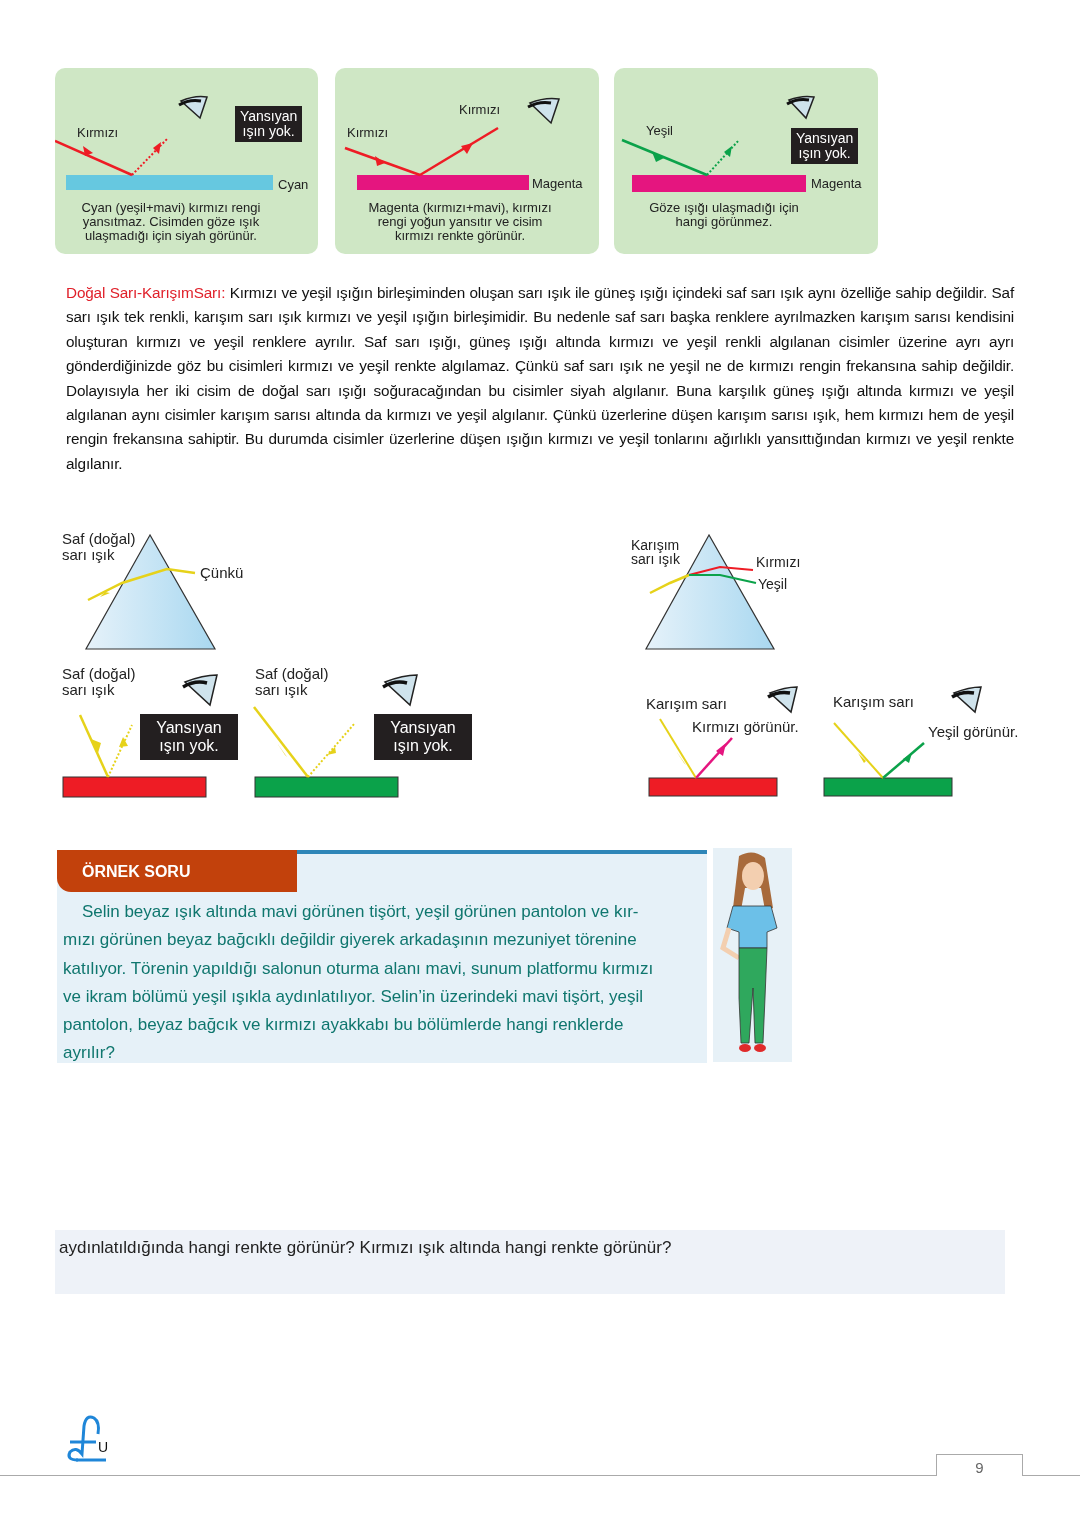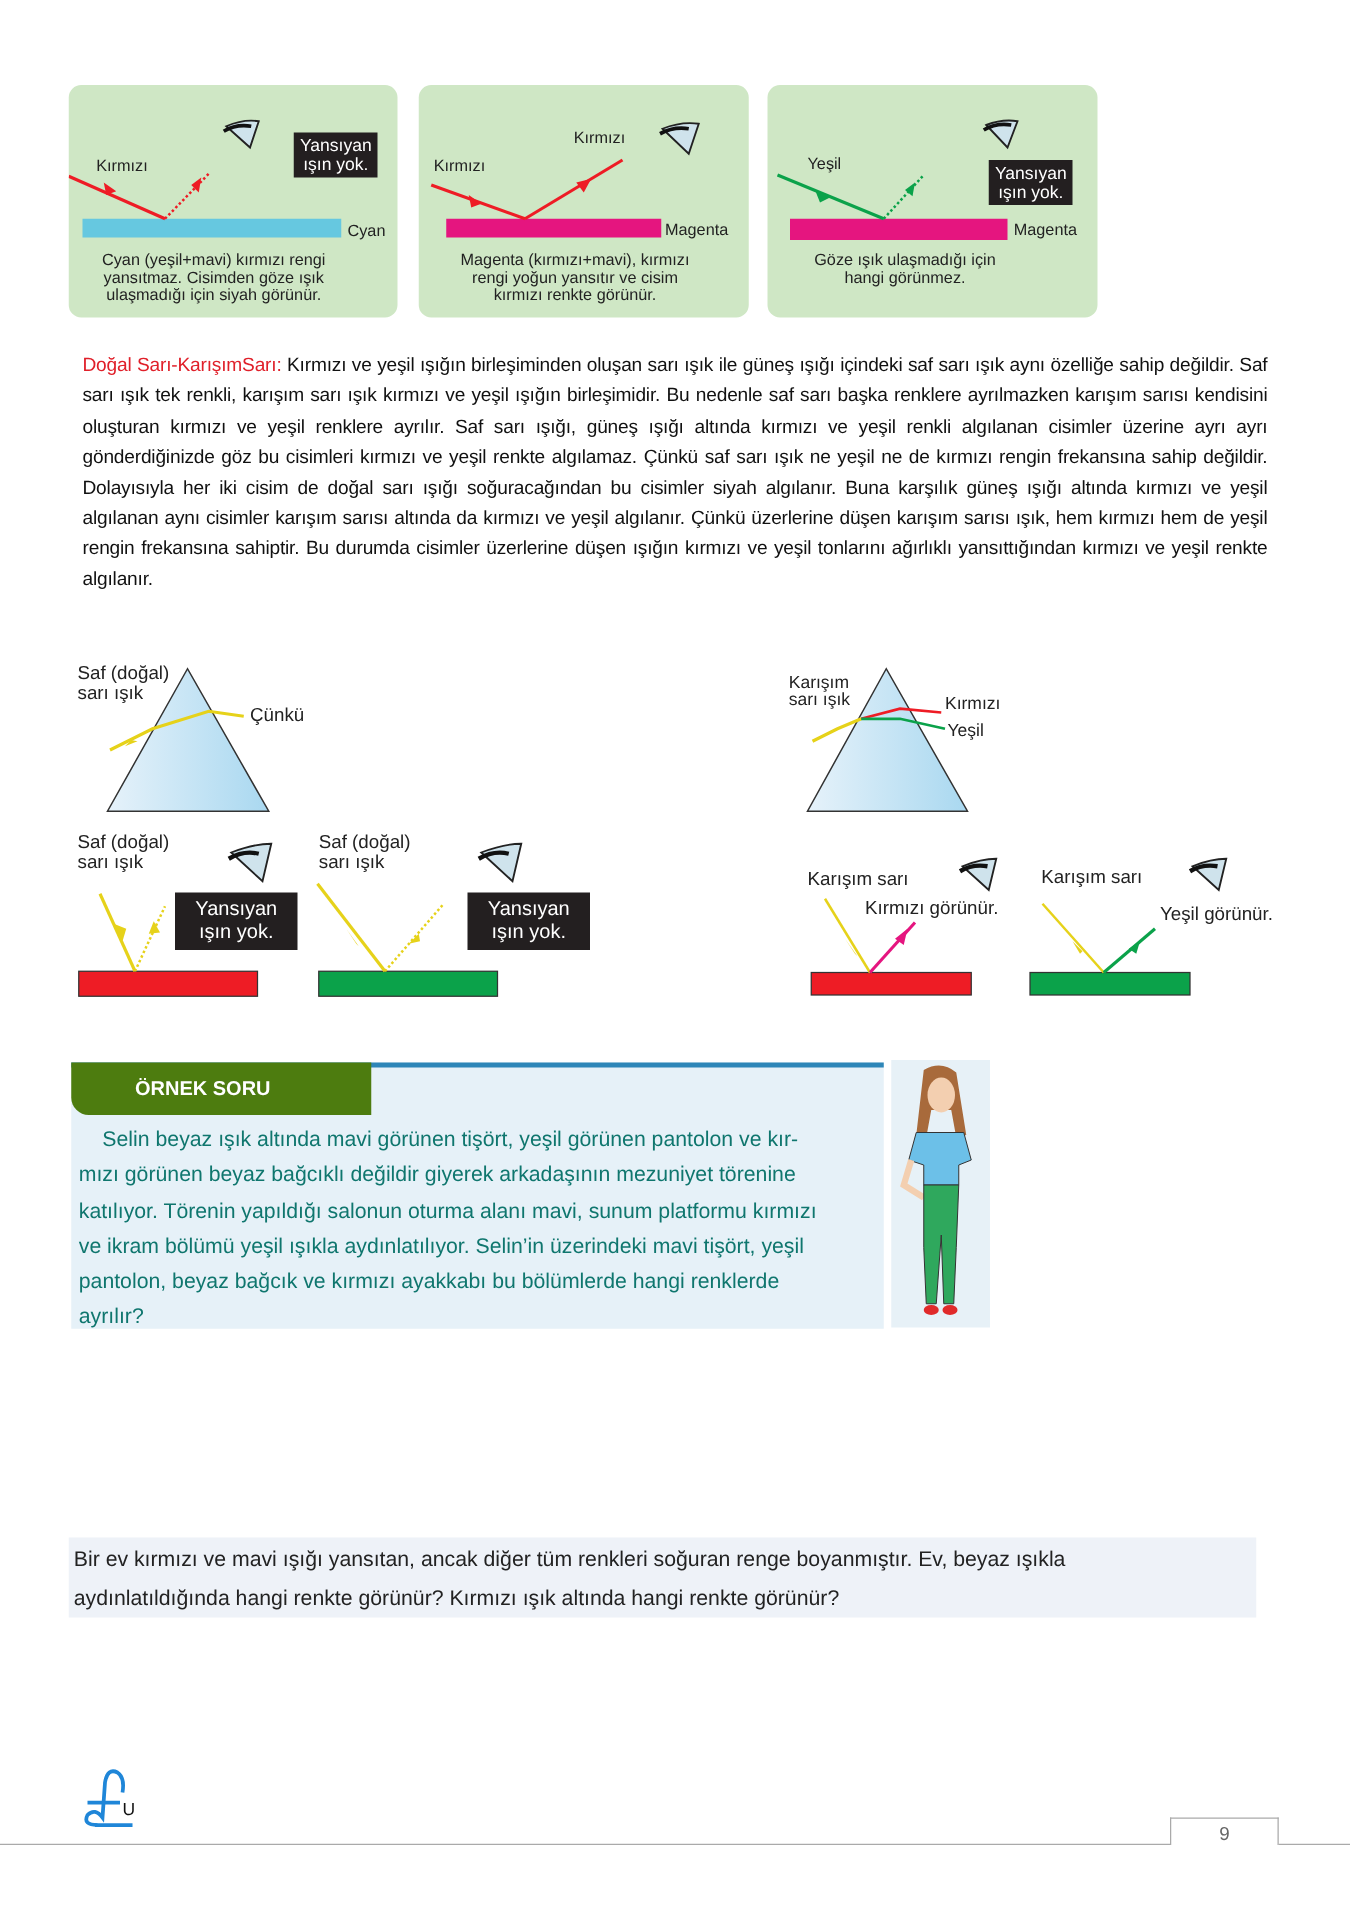--- a/index.html
+++ b/index.html
@@ -17,21 +17,21 @@
   .para { position: absolute; left: 66px; top: 281px; width: 948px; font-family: Liberation Sans, sans-serif; font-size: 15.3px; line-height: 24.4px; text-align: justify; color: #111; letter-spacing: -0.15px; }
   .para .hl { color: #e0202a; }
 
   
   .dlabel { position: absolute; font-size: 15px; line-height: 16px; color: #222; white-space: nowrap; }
   .dbox { position: absolute; background: #231f20; color: #fff; font-size: 16px; line-height: 18px; text-align: center; padding: 5px 4px; }
 
   
   .ex { position: absolute; left: 57px; top: 850px; width: 650px; height: 213px; background: #e6f1f8; }
   .ex-topline { position: absolute; left: 0; top: 0; width: 650px; height: 4px; background: #2e86b8; }
-  .ex-tab { position: absolute; left: 0; top: 0; width: 240px; height: 42px; background: #4d7c0f; border-radius: 0 0 0 14px; color: #fff; font-weight: bold; font-size: 16px; padding: 13px 0 0 51px; }
+  .ex-tab { position: absolute; left: 0; top: 0; width: 240px; height: 42px; background: #c2410c; border-radius: 0 0 0 14px; color: #fff; font-weight: bold; font-size: 16px; padding: 13px 0 0 25px; }
   .ex-text { position: absolute; left: 6px; top: 48px; width: 638px; font-size: 17px; line-height: 28.3px; color: #0f766e; }
   .ex-img { position: absolute; left: 713px; top: 848px; width: 79px; height: 214px; background: #e7f1f7; }
 
   .q2 { position: absolute; left: 55px; top: 1230px; width: 950px; height: 64px; background: #eef2f8; font-size: 17px; line-height: 31px; padding: 2px 4px; color: #222; }
 
   .footer-line { position: absolute; top: 1475px; left: 0; width: 1080px; height: 1px; background: #aaa; }
   .pagebox { position: absolute; left: 936px; top: 1454px; width: 87px; height: 22px; border: 1px solid #aaa; border-bottom: none; background: #fff; text-align: center; font-size: 15px; color: #666; padding-top: 4px; }
   .logo { position: absolute; left: 64px; top: 1412px; }
 </style>
 </head>
@@ -96,21 +96,21 @@
         <path d="M173,36 Q183,30 195,32" stroke="#111" stroke-width="3" fill="none"></path>
       </g>
   </svg>
   <span class="plabel" style="left:32px;top:55px;">Yeşil</span>
   <span class="plabel" style="left:197px;top:108px;">Magenta</span>
   <div class="nobox" style="left:177px;top:60px;">
     <div>Yansıyan</div>
       <div>ışın yok.</div>
   </div>
   <div class="pcap" style="left:15px;top:133px;width:190px;">
-    <div>Göze ışık ulaşmadığı için</div>
+    <div>Göze ışığı ulaşmadığı için</div>
       <div>hangi görünmez.</div>
   </div>
 </div>
 
 <div class="para"><span class="hl">Doğal Sarı-KarışımSarı:</span><span> Kırmızı ve yeşil ışığın birleşiminden oluşan sarı ışık ile güneş ışığı içindeki saf sarı ışık aynı özelliğe sahip değildir. Saf sarı ışık tek renkli, karışım sarı ışık kırmızı ve yeşil ışığın birleşimidir. Bu nedenle saf sarı başka renklere ayrılmazken karışım sarısı kendisini oluşturan kırmızı ve yeşil renklere ayrılır. Saf sarı ışığı, güneş ışığı altında kırmızı ve yeşil renkli algılanan cisimler üzerine ayrı ayrı gönderdiğinizde göz bu cisimleri kırmızı ve yeşil renkte algılamaz. Çünkü saf sarı ışık ne yeşil ne de kırmızı rengin frekansına sahip değildir. Dolayısıyla her iki cisim de doğal sarı ışığı soğuracağından bu cisimler siyah algılanır. Buna karşılık güneş ışığı altında kırmızı ve yeşil algılanan aynı cisimler karışım sarısı altında da kırmızı ve yeşil algılanır. Çünkü üzerlerine düşen karışım sarısı ışık, hem kırmızı hem de yeşil rengin frekansına sahiptir. Bu durumda cisimler üzerlerine düşen ışığın kırmızı ve yeşil tonlarını ağırlıklı yansıttığından kırmızı ve yeşil renkte algılanır.</span></div>
 
 <svg style="position:absolute;left:55px;top:525px;" width="430" height="290">
   <defs>
       <linearGradient id="pg" x1="0" x2="1">
         <stop offset="0" stop-color="#e6f2fa"></stop>
@@ -218,21 +218,20 @@
     <ellipse cx="40" cy="28" rx="11" ry="14" fill="#f3cfb0"></ellipse>
     <path d="M20,58 L58,58 L64,80 L54,84 L54,100 L26,100 L26,84 L14,80 Z" fill="#6cc0e8" stroke="#333" stroke-width="0.8"></path>
     <path d="M16,80 L10,100 L26,110" fill="none" stroke="#f3cfb0" stroke-width="5"></path>
     <path d="M26,100 L54,100 L52,150 L50,195 L42,195 L40,140 L36,195 L28,195 L26,150 Z" fill="#2fa85d" stroke="#333" stroke-width="0.8"></path>
     <ellipse cx="32" cy="200" rx="6" ry="4" fill="#e02a2a"></ellipse>
     <ellipse cx="47" cy="200" rx="6" ry="4" fill="#e02a2a"></ellipse>
   </svg>
 </div>
 
 <div class="q2">
-  <div>Bir ev kırmızı ve mavi ışığı yansıtan, ancak diğer tüm renkleri soğuran renge boyanmıştır. Ev, beyaz ışıkla</div>
   <div>aydınlatıldığında hangi renkte görünür? Kırmızı ışık altında hangi renkte görünür?</div>
 </div>
 
 <div class="logo">
   <svg width="46" height="56">
     <path d="M14,48 Q2,48 6,40 Q12,34 18,42 L20,14 Q22,2 30,6 Q36,10 34,22" fill="none" stroke="#1f86d8" stroke-width="3"></path>
     <line x1="6" y1="30" x2="32" y2="30" stroke="#1f86d8" stroke-width="3"></line>
     <line x1="12" y1="48" x2="42" y2="48" stroke="#1f86d8" stroke-width="3"></line>
     <text x="34" y="40" font-size="14" font-family="Liberation Sans, sans-serif" fill="#111">U</text>
   </svg>

